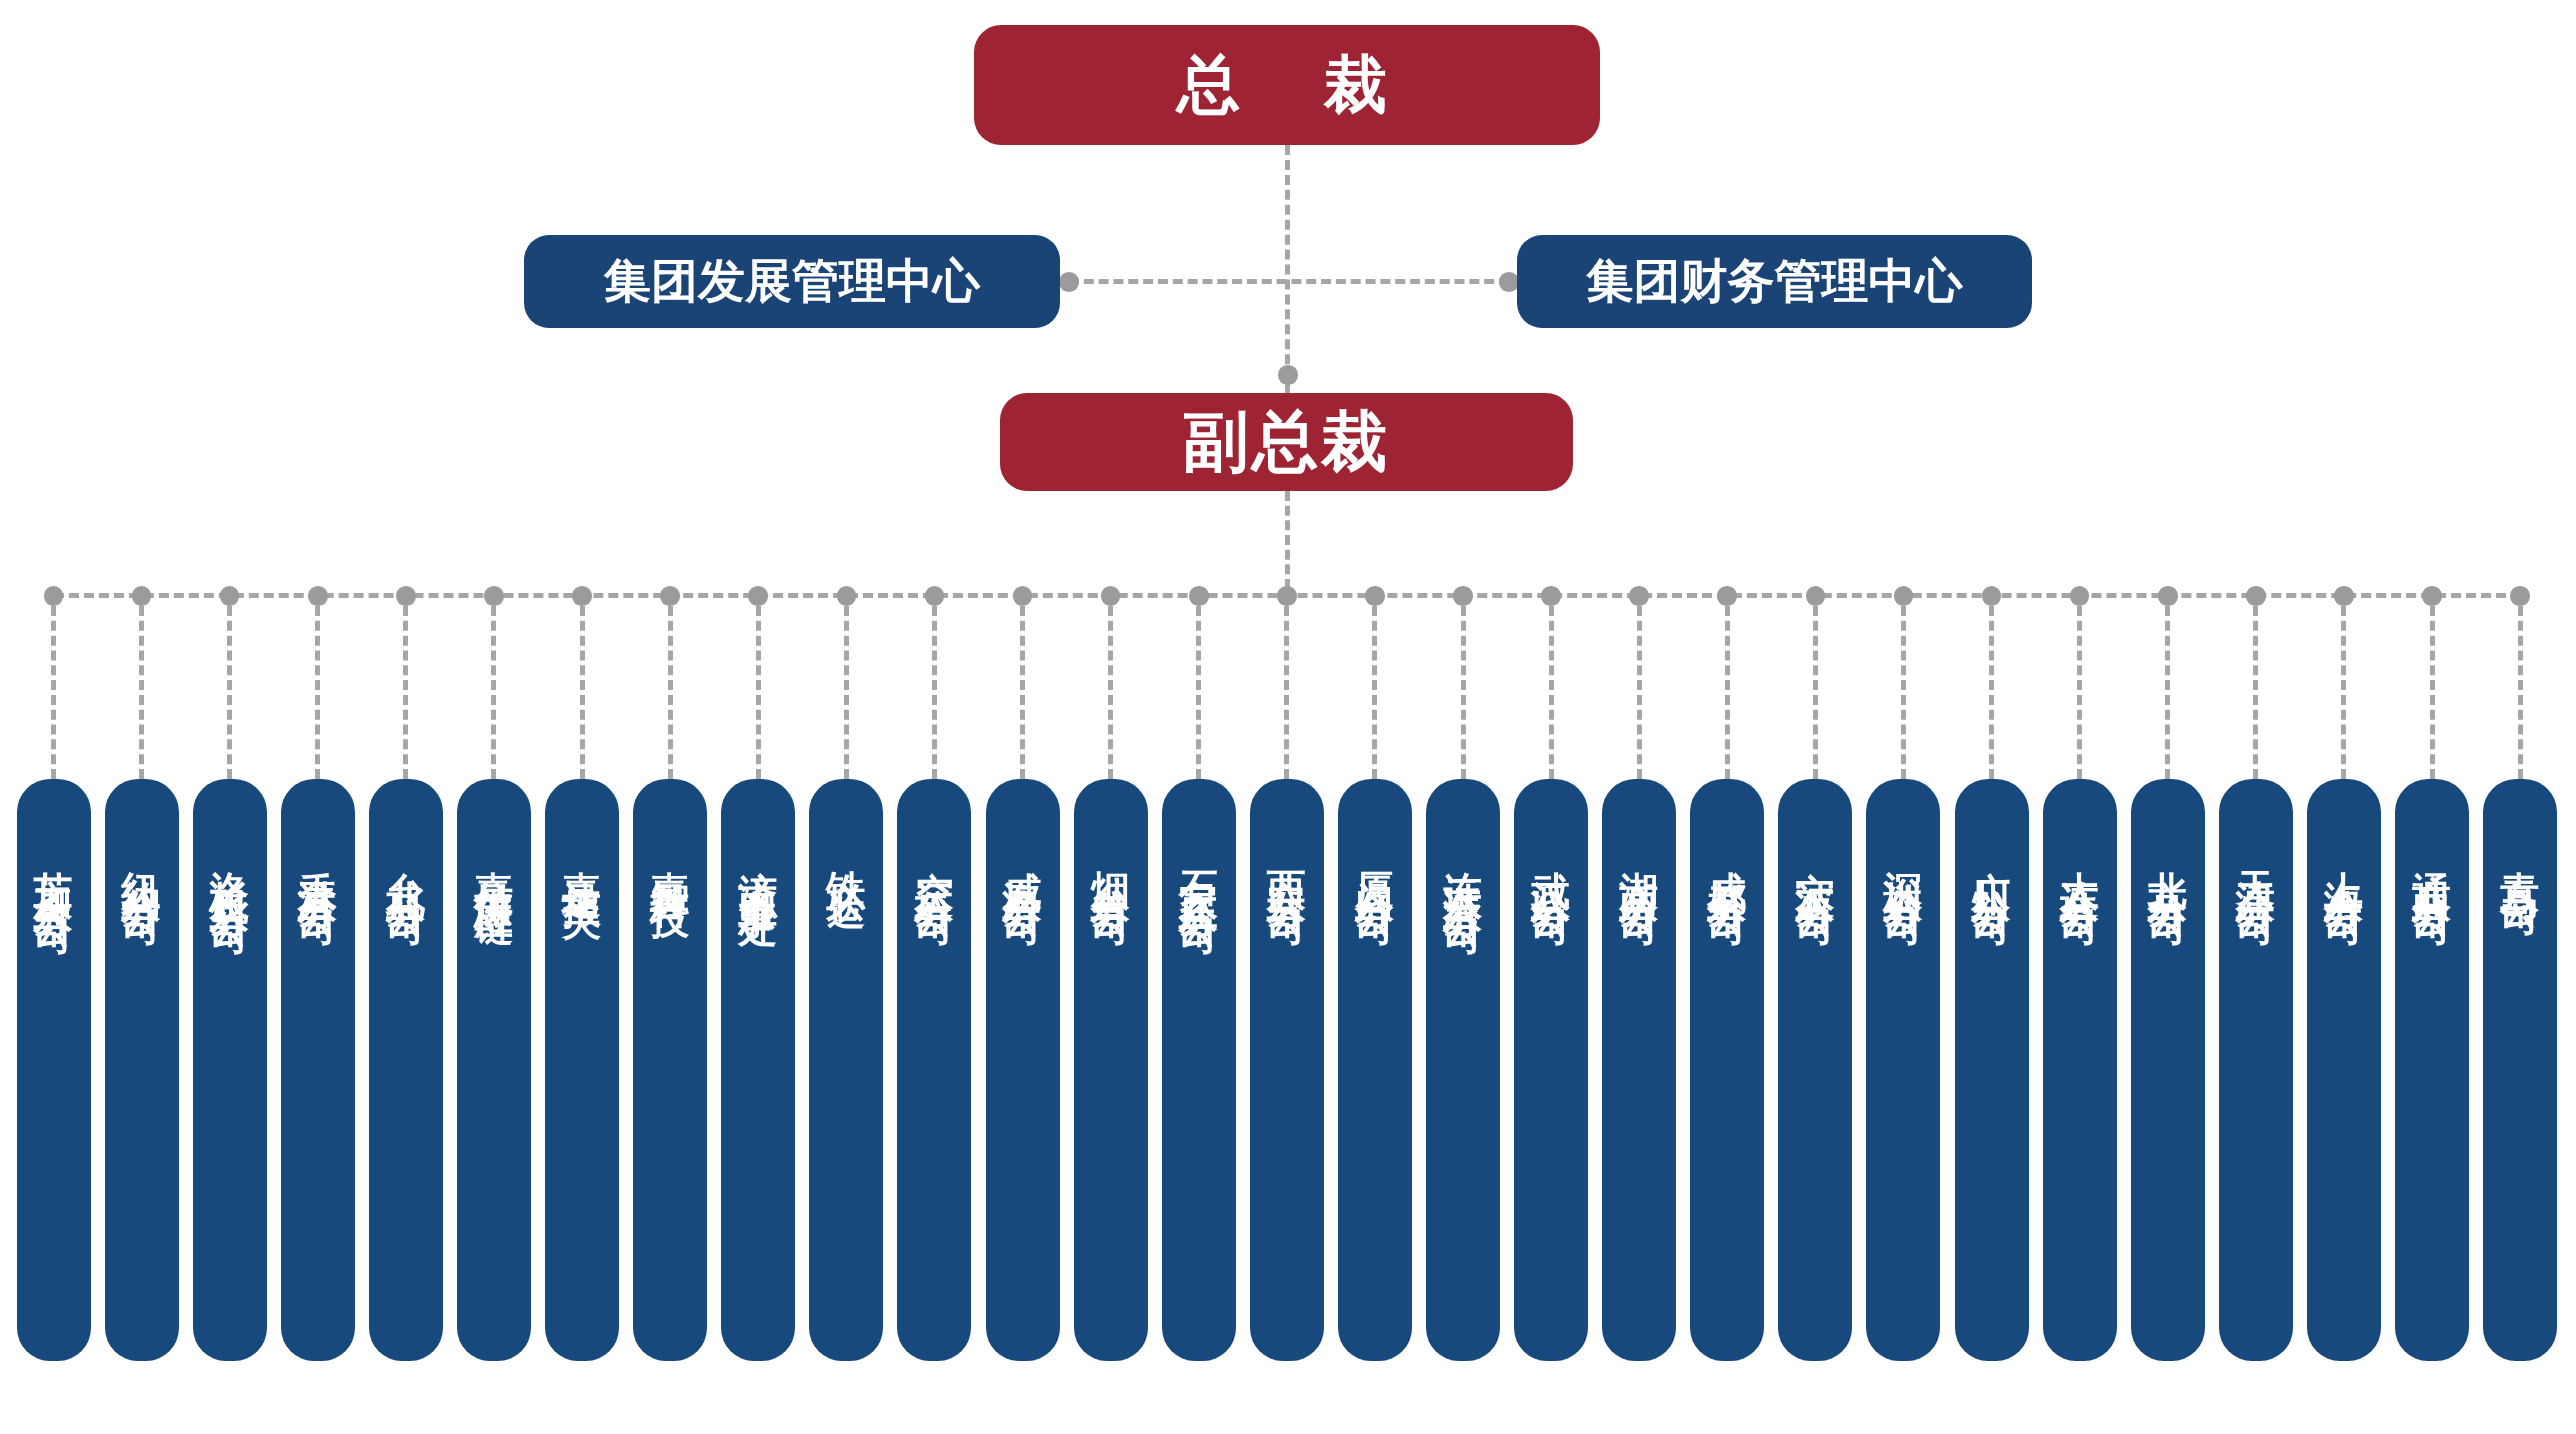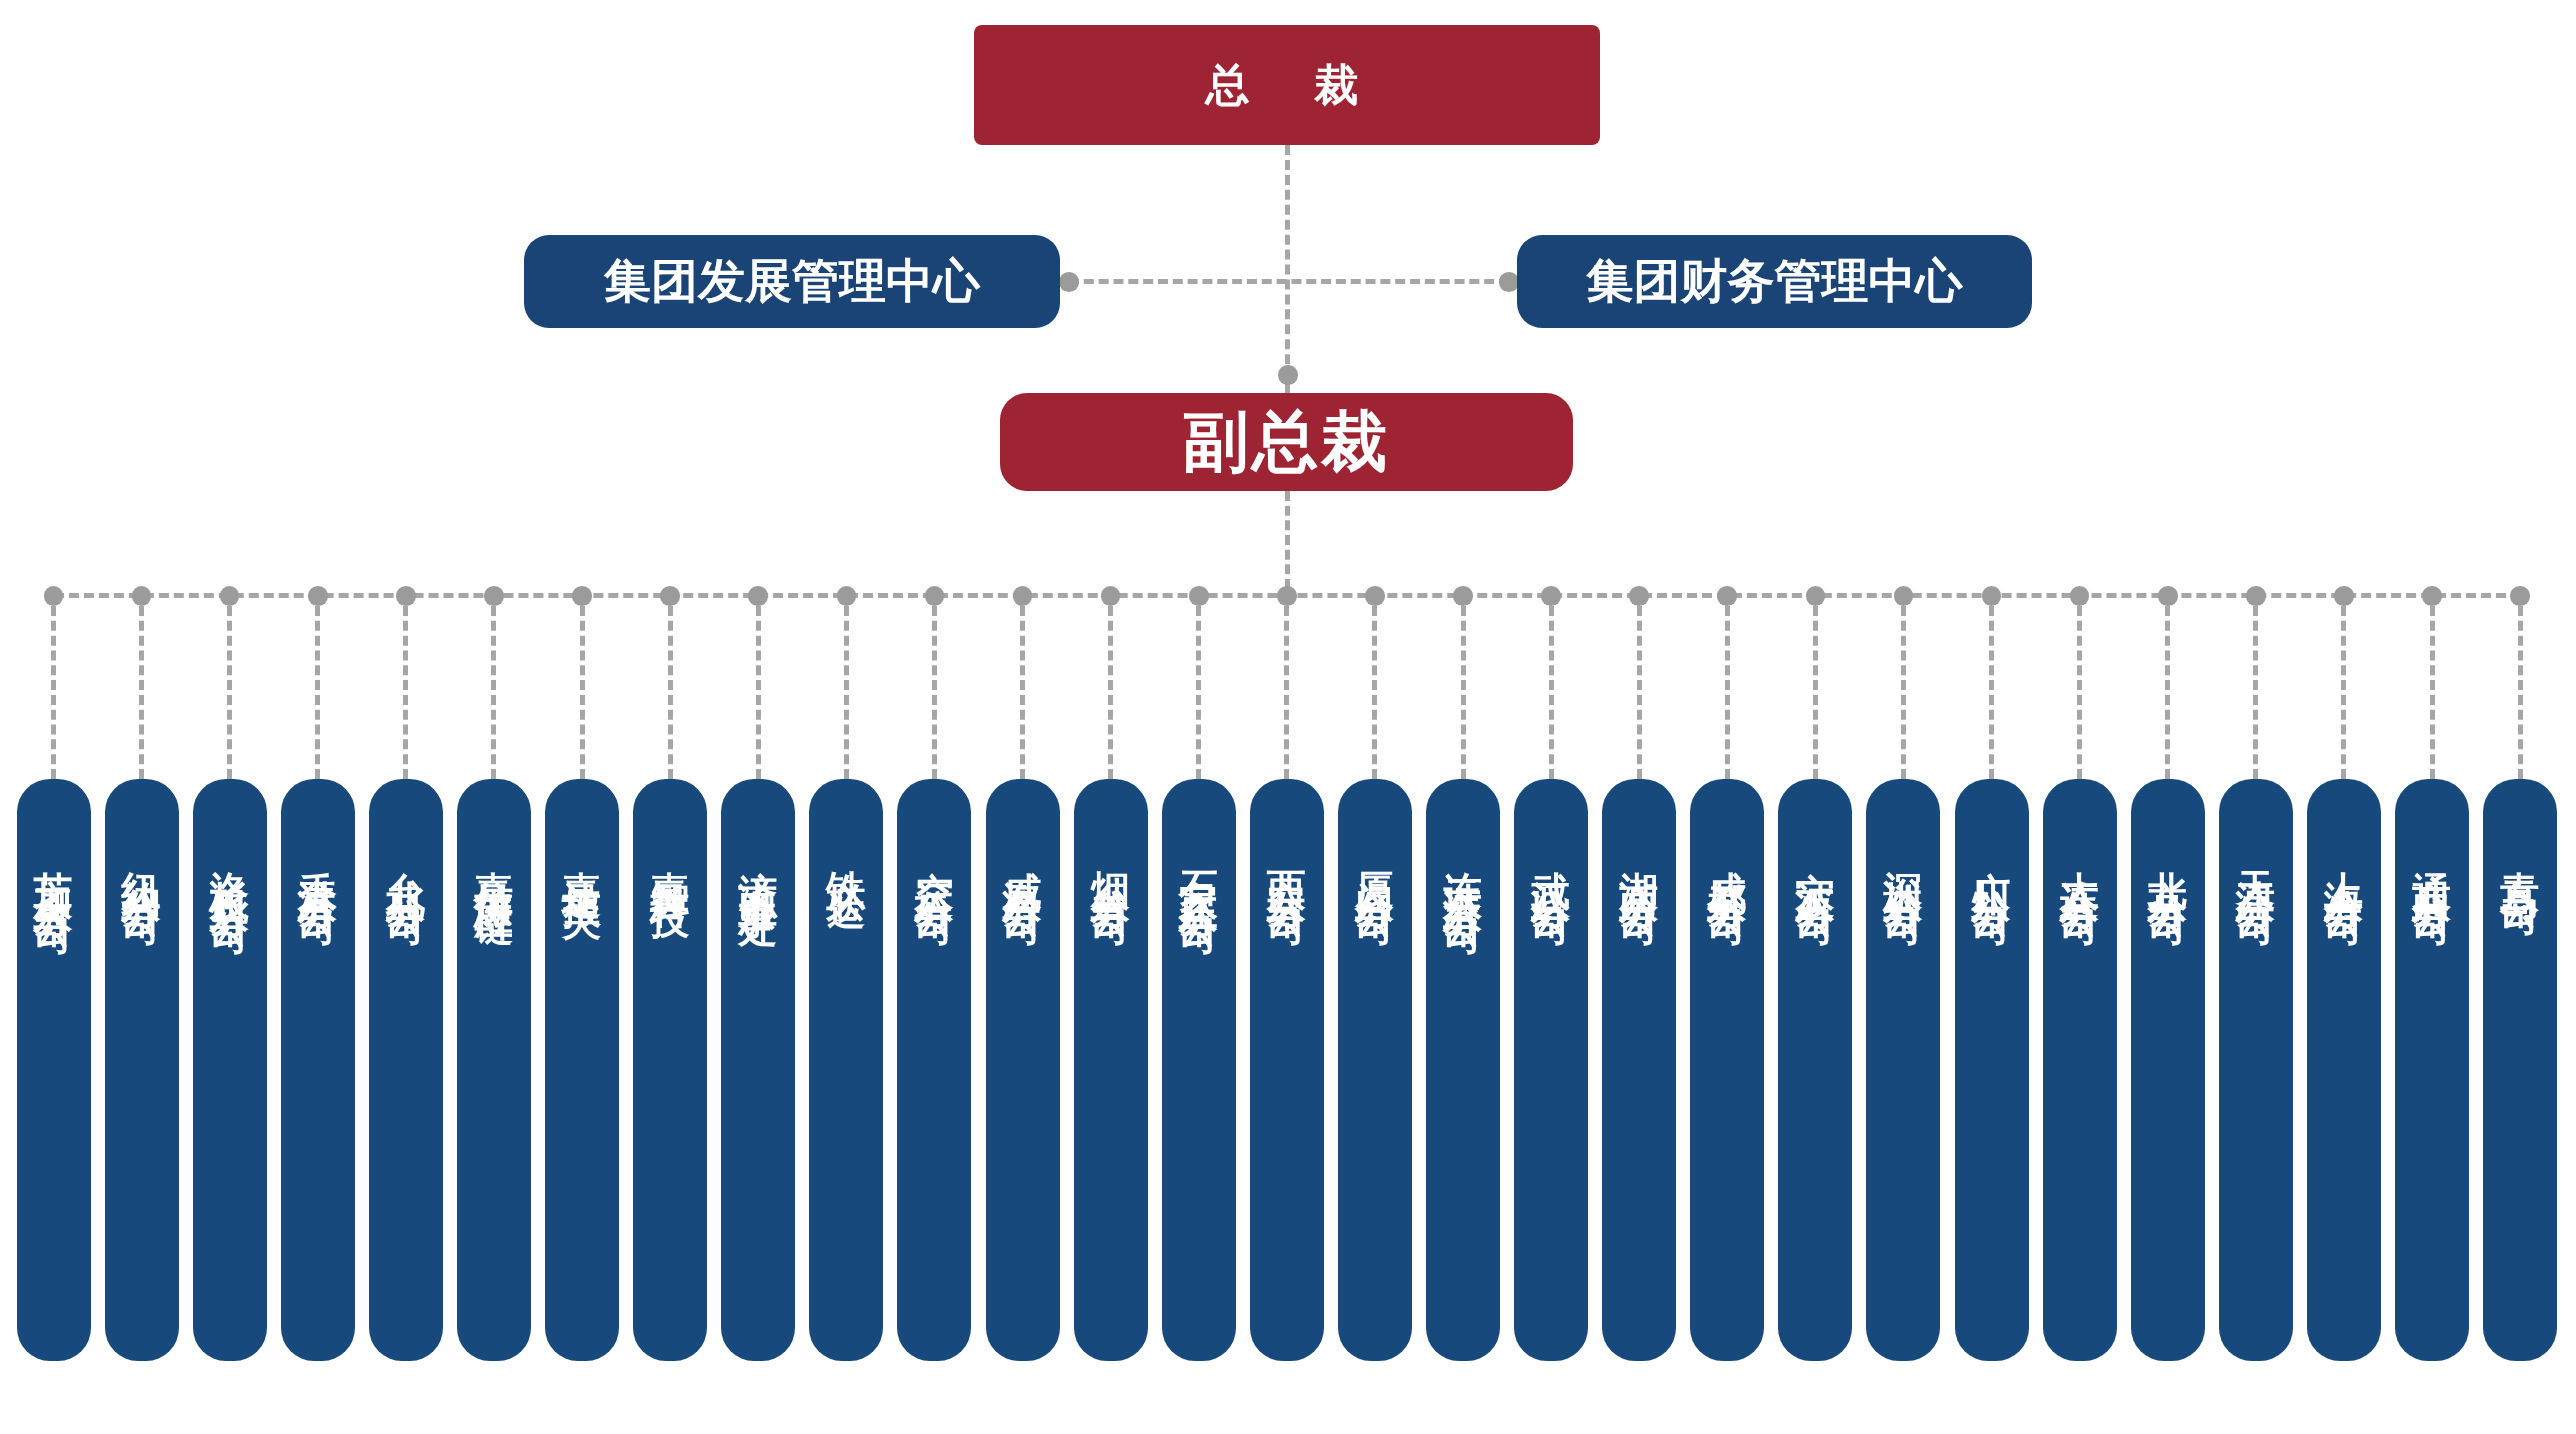--- a/index.html
+++ b/index.html
@@ -17,22 +17,22 @@
     align-items: center;
     justify-content: center;
     color: #ffffff;
     font-weight: bold;
     box-sizing: border-box;
     white-space: nowrap;
   }
   .president {
     left: 974px; top: 25px; width: 626px; height: 120px;
     background: var(--red, #9E2433);
-    border-radius: 8px;
-    font-size: 44px;
+    border-radius: 27px;
+    font-size: 63px;
     letter-spacing: 10.3px;
   }
   .center-box {
     top: 235px; height: 93px;
     background: var(--blue-box, #1A4475);
     border-radius: 25px;
     font-size: 47px;
   }
   .center-box.left  { left: 524px; width: 536px; }
   .center-box.right { left: 1517px; width: 515px; }

